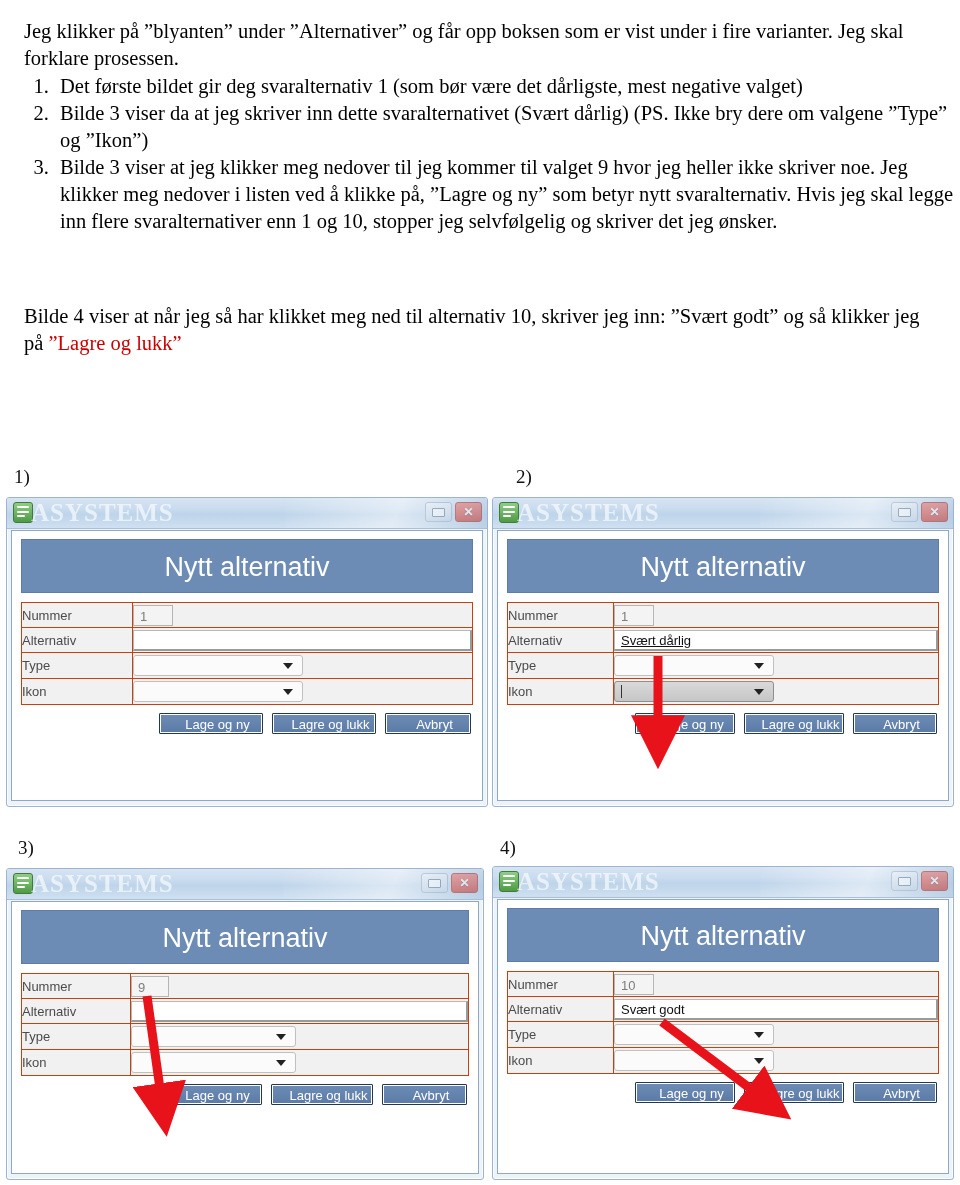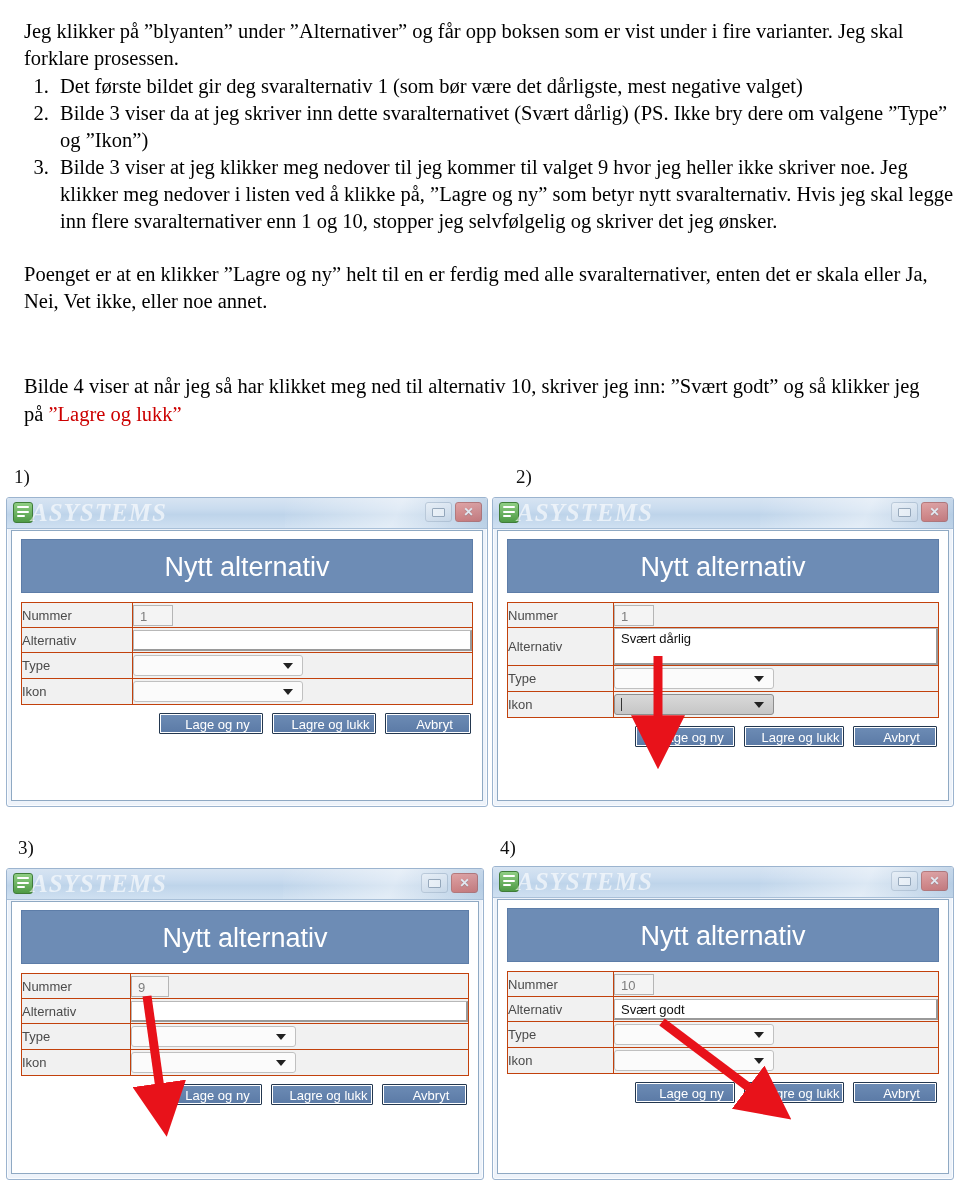--- a/index.html
+++ b/index.html
@@ -91,21 +91,20 @@
     background: #ffffff;
     margin: 0 1px 2px 1px;
     border-radius: 1px;
   }
   .app-icon i:nth-child(1){ margin-bottom:3px; }
   .app-icon i:nth-child(3){ width: 60%; }
   .watermark {
     position: absolute;
     left: 24px; top: 1px;
     font-family: "Liberation Serif", serif;
-    font-style: italic;
     font-weight: bold;
     font-size: 25px;
     letter-spacing: 1px;
     color: rgba(255,255,255,0.62);
     white-space: nowrap;
     pointer-events: none;
     user-select: none;
   }
   .win-buttons {
     position: absolute;
@@ -252,21 +251,20 @@
 <body>
 
 <div class="doc-text">
   <p class="para para-intro">Jeg klikker på ”blyanten” under ”Alternativer” og får opp boksen som er vist under i fire varianter. Jeg skal forklare prosessen.</p>
   <ol class="steps">
     <li>Det første bildet gir deg svaralternativ 1 (som bør være det dårligste, mest negative valget)</li>
     <li>Bilde 3 viser da at jeg skriver inn dette svaralternativet (Svært dårlig) (PS. Ikke bry dere om valgene ”Type” og ”Ikon”)</li>
     <li>Bilde 3 viser at jeg klikker meg nedover til jeg kommer til valget 9 hvor jeg heller ikke skriver noe. Jeg klikker meg nedover i listen ved å klikke på, ”Lagre og ny” som betyr nytt svaralternativ. Hvis jeg skal legge inn flere svaralternativer enn 1 og 10, stopper jeg selvfølgelig og skriver det jeg ønsker.</li>
   </ol>
   <div class="gap-block"></div>
-  <p class="para para-2">Poenget er at en klikker ”Lagre og ny” helt til en er ferdig med alle svaralternativer, enten det er skala eller Ja, Nei, Vet ikke,  eller noe annet.</p>
   <div class="gap-block2"></div>
   <p class="para"><span>Bilde 4 viser at når jeg så har klikket meg ned til alternativ 10, skriver jeg inn: ”Svært godt” og så klikker jeg på </span><span class="red">”Lagre og lukk”</span></p>
 </div>
 
 <div class="fig-caption" style="left:14px; top:466px;">1)</div>
 <div class="fig-caption" style="left:516px; top:466px;">2)</div>
 <div class="fig-caption" style="left:18px; top:837px;">3)</div>
 <div class="fig-caption" style="left:500px; top:837px;">4)</div>
 
 <div class="win" id="win1" style="left:6px; top:497px; width:482px; height:310px;">
@@ -349,21 +347,21 @@
       <tbody>
           <tr>
         <td class="lbl" style="width:105px; height:24px;">Nummer</td>
         <td class="fld">
           <span class="input-small" style="width:40px; height:21px; line-height:21px;">1</span>
         </td>
       </tr>
       <tr>
         <td class="lbl" style="height:24px;">Alternativ</td>
         <td class="fld">
-          <span class="input-wide" style="height:37px; line-height:19px;">Svært dårlig</span>
+          <span class="input-wide" style="height:21px; line-height:19px;text-decoration:underline;">Svært dårlig</span>
         </td>
       </tr>
       <tr>
         <td class="lbl" style="height:25px;">Type</td>
         <td class="fld">
           <span class="combo" style="width:160px; height:21px; line-height:21px;">
             <span></span>
             <span class="caret"></span>
           </span>
         </td>

